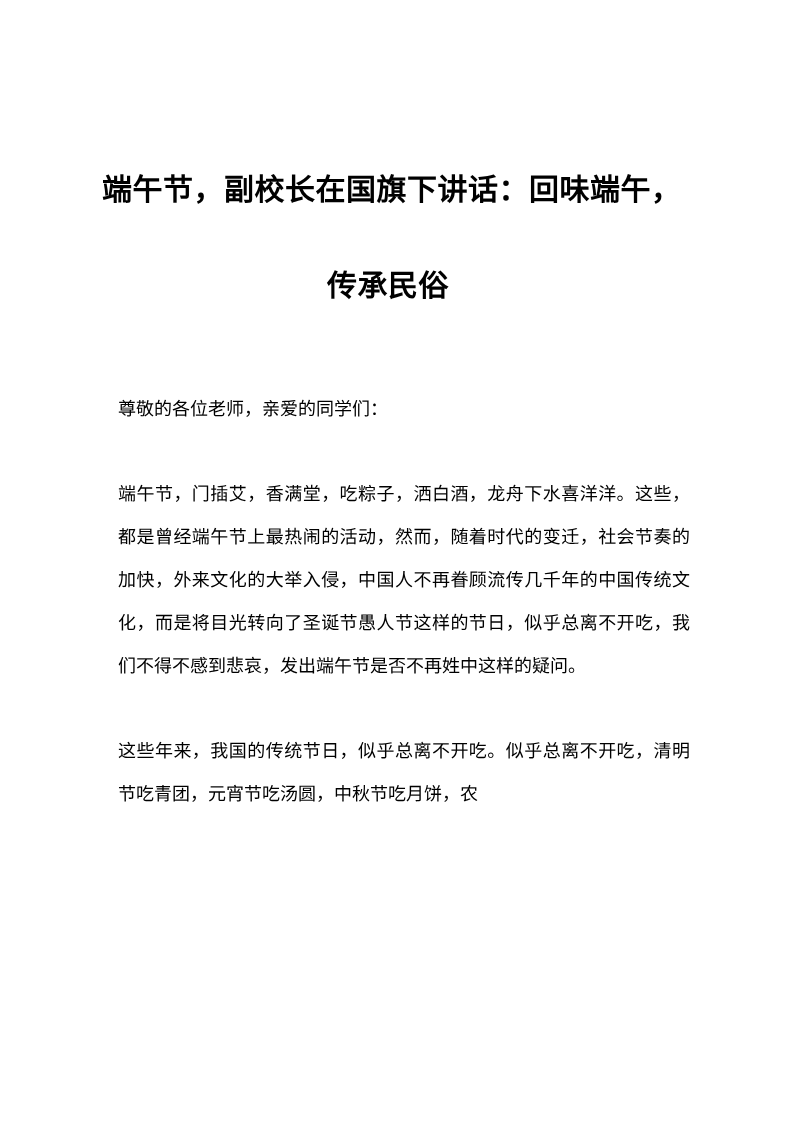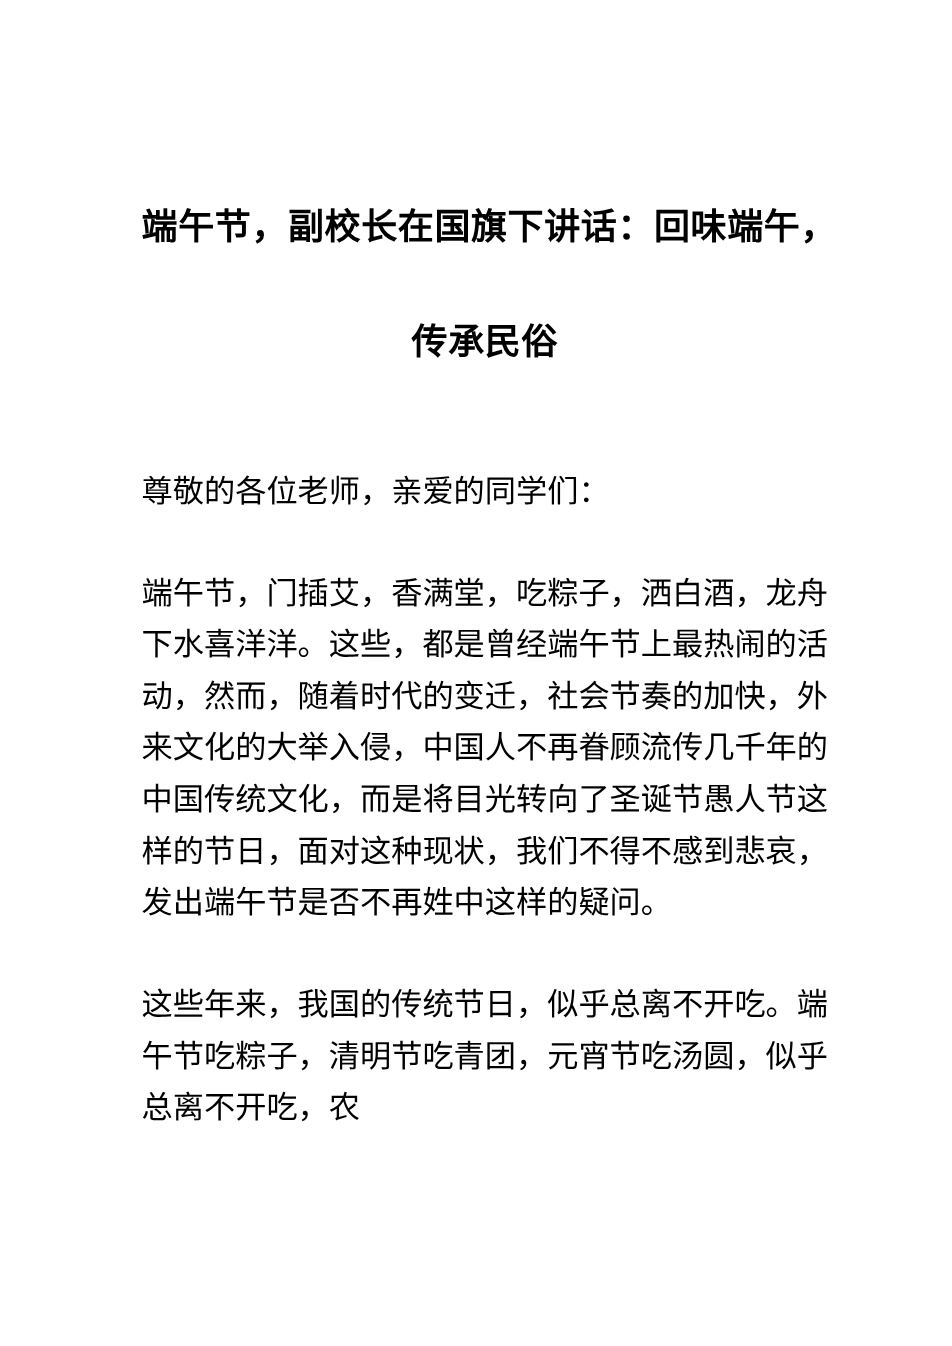--- a/index.html
+++ b/index.html
@@ -17,21 +17,21 @@
     background: #ffffff;
     overflow: hidden;
     font-family: "Liberation Sans", "DejaVu Sans", sans-serif;
     color: #000000;
     -webkit-font-smoothing: antialiased;
   }
 
   
   .doc-title {
     position: absolute;
-    left: 118px;
+    left: 102px;
     top: 122px;
     width: 572px;
     text-align: center;
     font-size: 30px;
     font-weight: bold;
     line-height: 96px;
     letter-spacing: 0.5px;
     color: #000000;
   }
   .doc-title .title-line {
@@ -41,21 +41,21 @@
   .doc-title .title-line-2 {
     white-space: normal;
   }
 
   
   .doc-body {
     position: absolute;
     left: 118px;
     top: 388px;
     width: 572px;
-    font-size: 26px;
+    font-size: 18px;
     line-height: 43px;
     color: #000000;
     text-align: justify;
     text-justify: inter-ideograph;
   }
 
   .doc-body .para {
     margin: 0 0 42px 0;
     text-align: justify;
     text-justify: inter-ideograph;
@@ -80,19 +80,19 @@
     <span class="title-line title-line-1">端午节，副校长在国旗下讲话：回味端午，</span>
     <span class="title-line title-line-2">传承民俗</span>
   </h1>
 
   <div class="doc-body">
 
     <p class="para short">尊敬的各位老师，亲爱的同学们：</p>
 
 
 
-    <p class="para">端午节，门插艾，香满堂，吃粽子，洒白酒，龙舟下水喜洋洋。这些，都是曾经端午节上最热闹的活动，然而，随着时代的变迁，社会节奏的加快，外来文化的大举入侵，中国人不再眷顾流传几千年的中国传统文化，而是将目光转向了圣诞节愚人节这样的节日，面对这种现状，我们不得不感到悲哀，发出端午节是否不再姓中这样的疑问。</p>
+    <p class="para">端午节，门插艾，香满堂，吃粽子，洒白酒，龙舟下水喜洋洋。这些，都是曾经端午节上最热闹的活动，然而，随着时代的变迁，社会节奏的加快，外来文化的大举入侵，中国人不再眷顾流传几千年的中国传统文化，而是将目光转向了圣诞节愚人节这样的节日，似乎总离不开吃，我们不得不感到悲哀，发出端午节是否不再姓中这样的疑问。</p>
 
-    <p class="para">这些年来，我国的传统节日，似乎总离不开吃。端午节吃粽子，清明节吃青团，元宵节吃汤圆，似乎总离不开吃，农</p>
+    <p class="para">这些年来，我国的传统节日，似乎总离不开吃。似乎总离不开吃，清明节吃青团，元宵节吃汤圆，中秋节吃月饼，农</p>
 
   </div>
 
 </div>
 
 </body></html>

